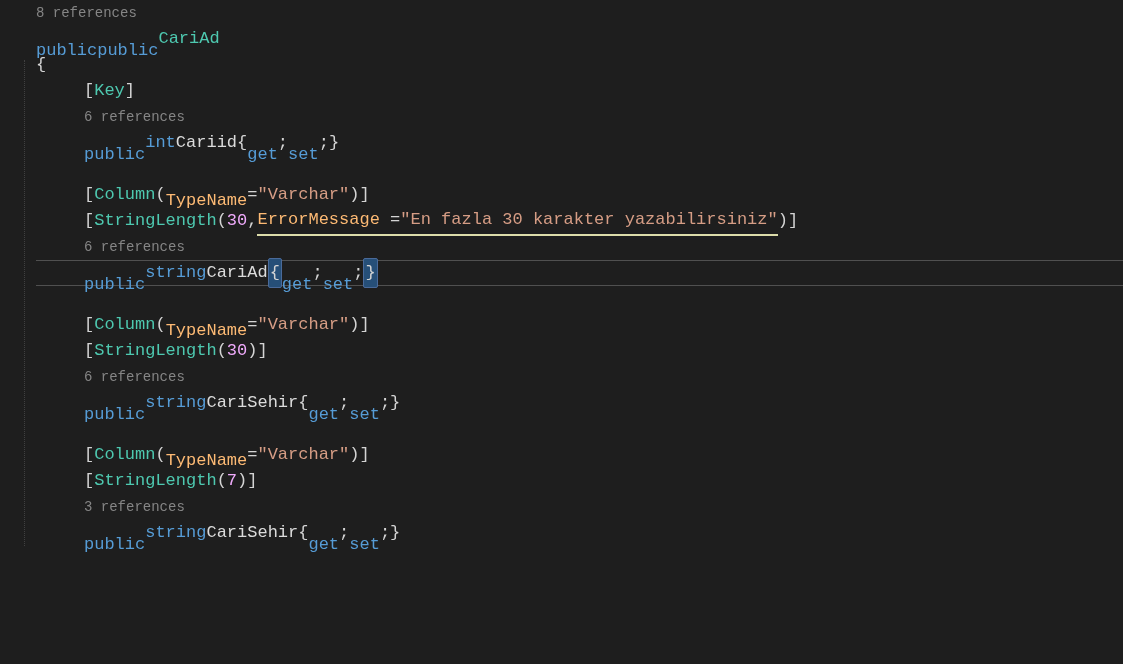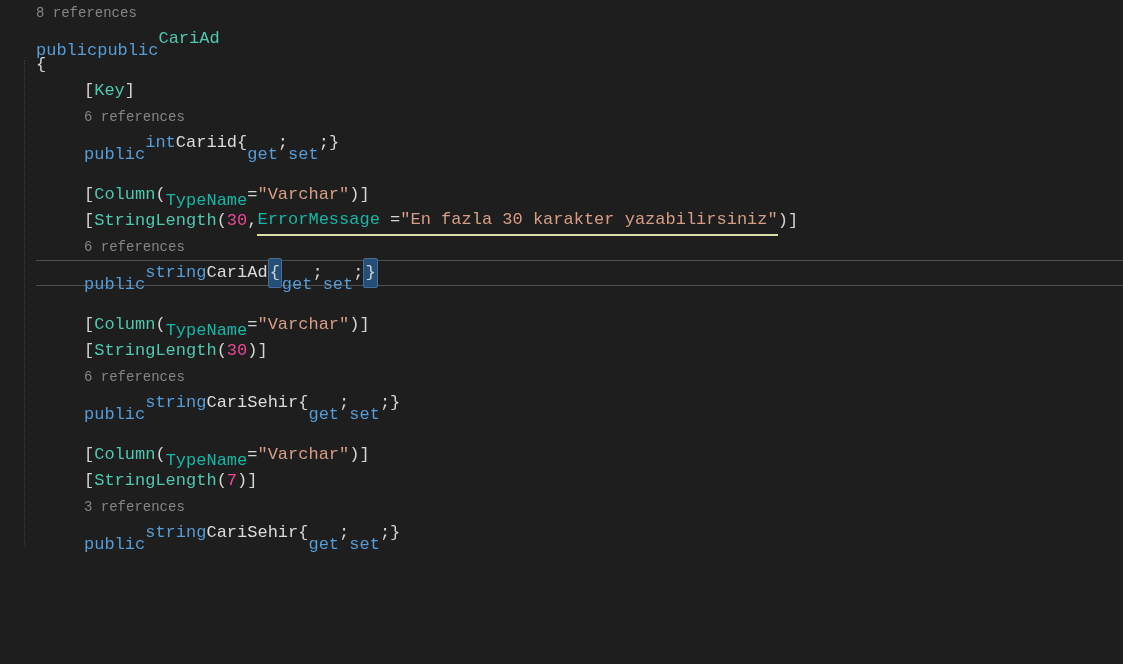--- a/index.html
+++ b/index.html
@@ -59,27 +59,27 @@
     .attribute {
       color: #4ec9b0;
     }
     .property-name {
       color: #dcdcdc;
     }
     .string {
       color: #d69d85;
     }
     .number {
-      color: #ec4899;
+      color: #f0abfc;
     }
     .punctuation {
       color: #d4d4d4;
     }
     .param-name {
-      color: #14b8a6;
+      color: #fdba74;
       margin-top: 12px;
     }
     .param-underlined {
       border-bottom: 2px solid #dcdcaa;
       padding-bottom: 1px;
     }
     .brace {
       color: #d4d4d4;
     }
     .highlighted-line {

